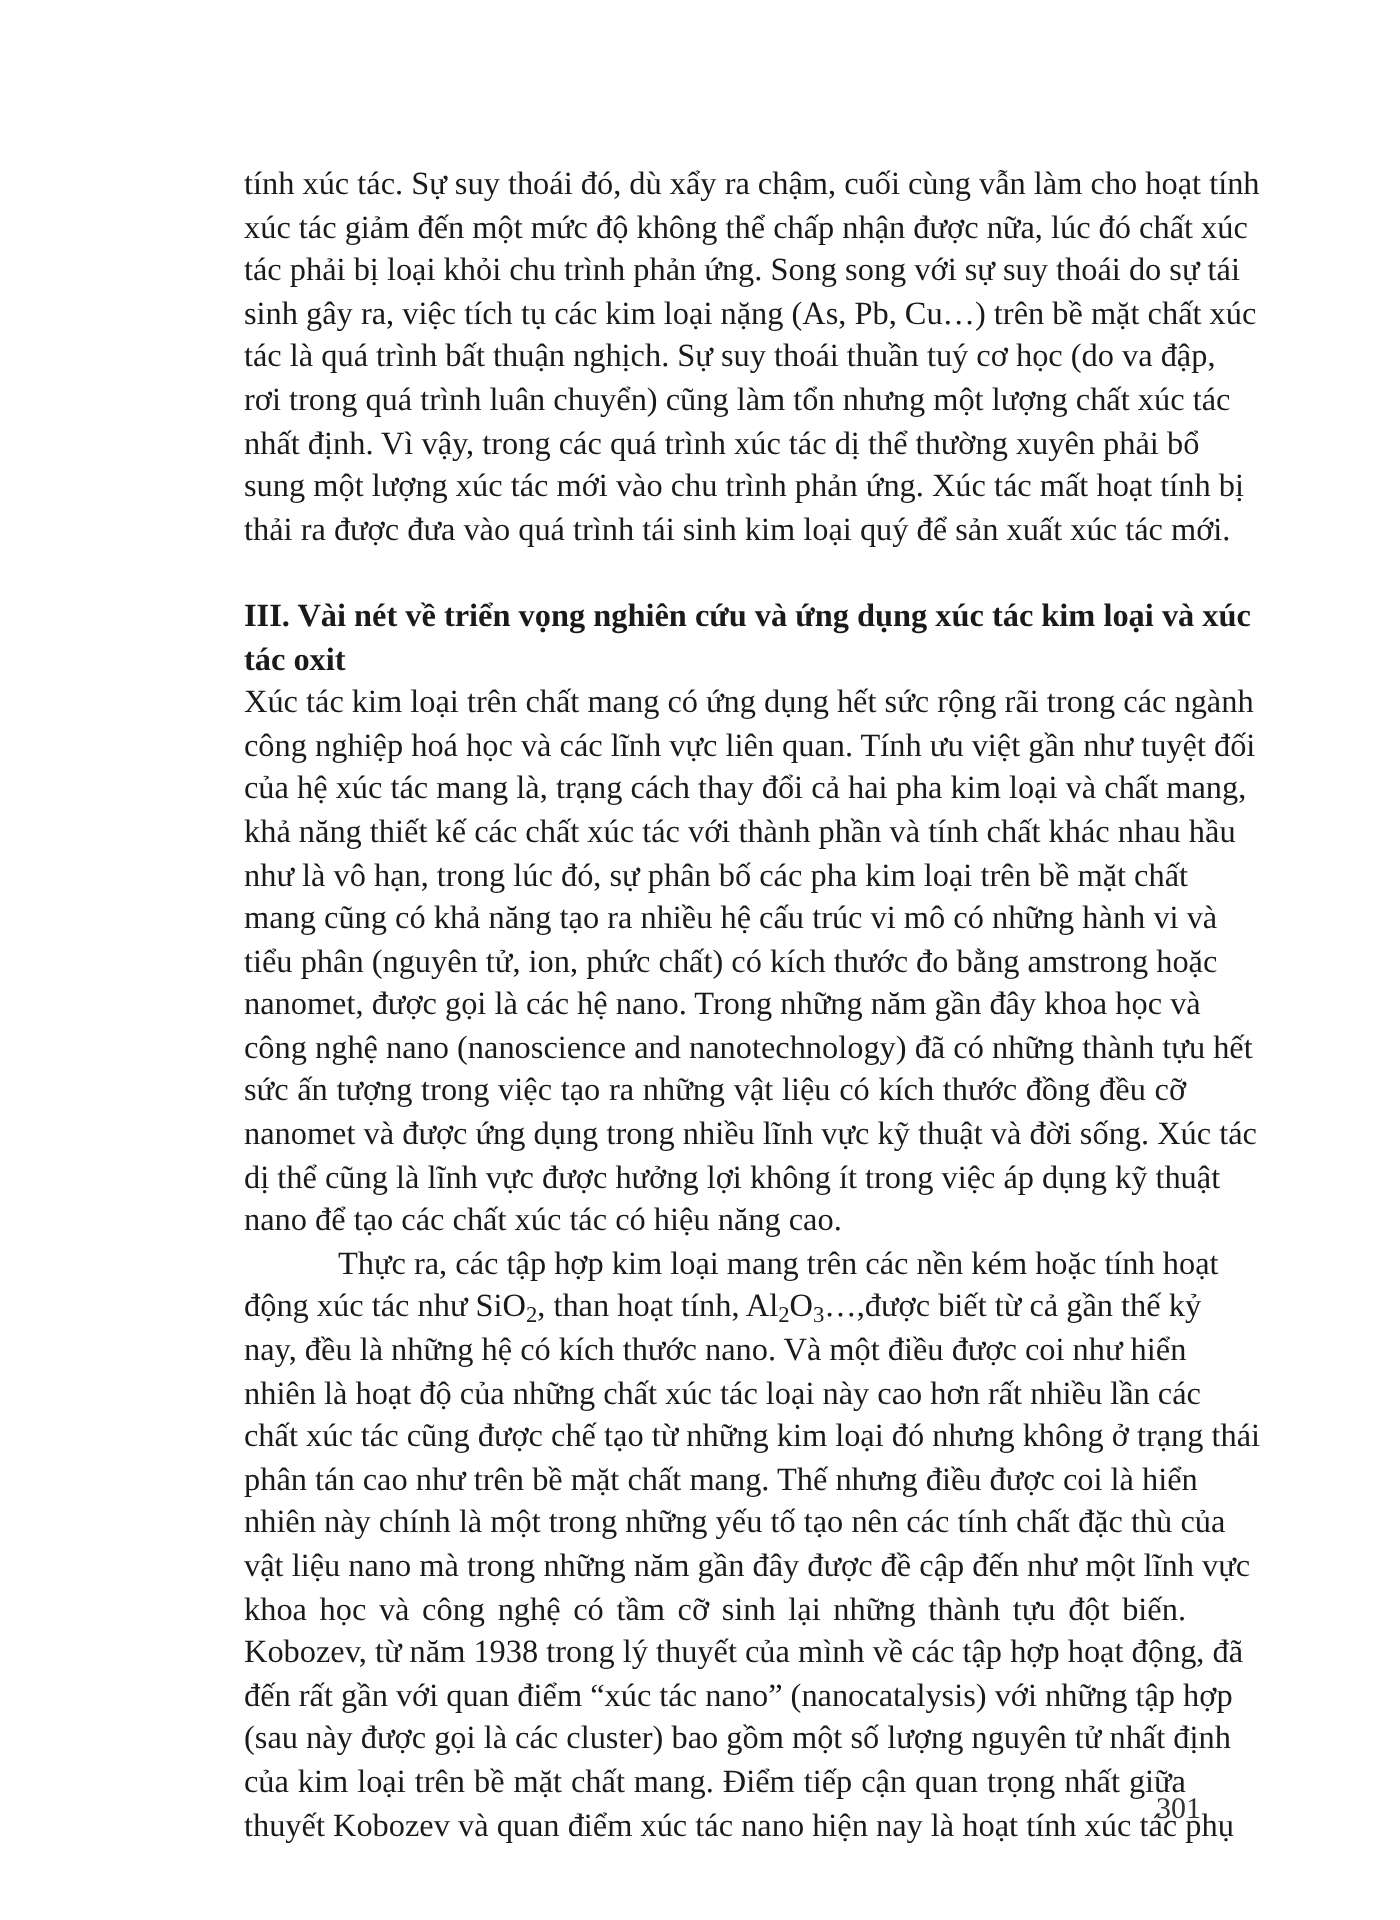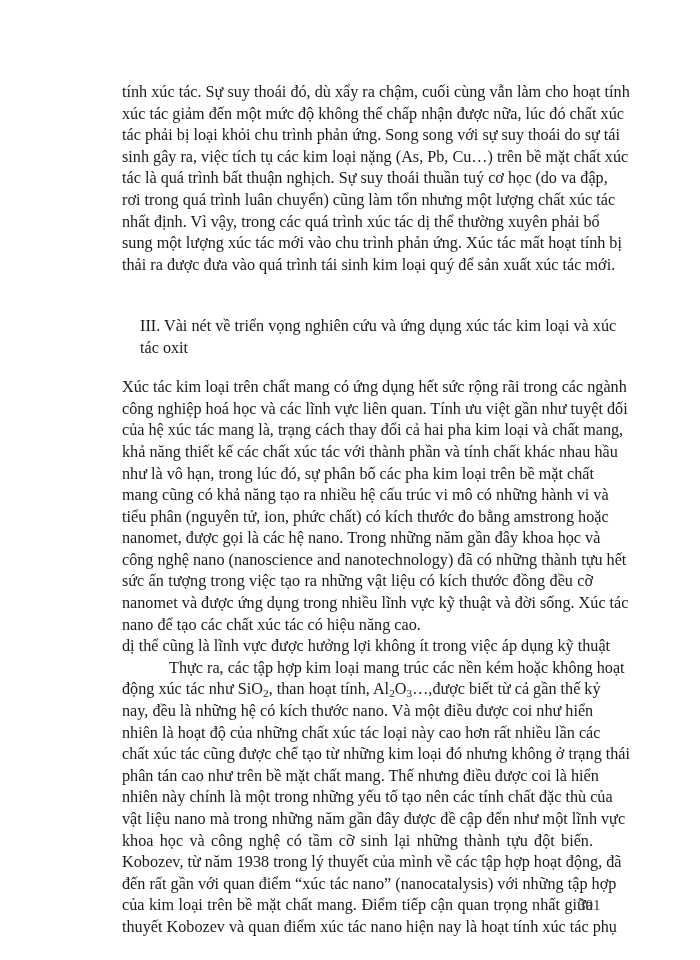--- a/index.html
+++ b/index.html
@@ -9,21 +9,21 @@
       color: #1a1a1a;
     }
     .page {
       position: absolute; left: 122px; top: 82px; width: 471px;
       font-size: 16.2px; line-height: 21.6px;
     }
     .p { margin: 0; text-align: justify; text-align-last: left; }
     .p .ln { display: block; text-align: justify; text-align-last: justify; white-space: nowrap; }
     .p .ln.last { text-align-last: left; }
     .gap { height: 21.6px; }
-    .h2 { font-weight: normal; margin: 18px; }
+    .h2 { font-weight: bold; margin: 0; }
     .h2 .ln { display:block; text-align: justify; text-align-last: justify; white-space: nowrap; }
     .h2 .ln.last { text-align-last: left; }
     .h3 { font-weight: bold; font-style: italic; margin: 0; }
     .indent { text-indent: 47px; }
     sub { font-size: 70%; line-height: 0; vertical-align: -0.25em; }
     .pagenum {
       position: absolute; left: 578px; top: 897px; font-size: 15px; color: #333;
     }
   </style>
 </head>
@@ -56,35 +56,36 @@
     <span class="ln">công nghiệp hoá học và các lĩnh vực liên quan. Tính ưu việt gần như tuyệt đối</span>
     <span class="ln">của hệ xúc tác mang là, trạng cách thay đổi cả hai pha kim loại và chất mang,</span>
     <span class="ln">khả năng thiết kế các chất xúc tác với thành phần và tính chất khác nhau hầu</span>
     <span class="ln">như là vô hạn, trong lúc đó, sự phân bố các pha kim loại trên bề mặt chất</span>
     <span class="ln">mang cũng có khả năng tạo ra nhiều hệ cấu trúc vi mô có những hành vi và</span>
     <span class="ln">tiểu phân (nguyên tử, ion, phức chất) có kích thước đo bằng amstrong hoặc</span>
     <span class="ln">nanomet, được gọi là các hệ nano. Trong những năm gần đây khoa học và</span>
     <span class="ln">công nghệ nano (nanoscience and nanotechnology) đã có những thành tựu hết</span>
     <span class="ln">sức ấn tượng trong việc tạo ra những vật liệu có kích thước đồng đều cỡ</span>
     <span class="ln">nanomet và được ứng dụng trong nhiều lĩnh vực kỹ thuật và đời sống. Xúc tác</span>
+    <span class="ln">dị thể cũng là lĩnh vực được hưởng lợi không ít trong việc áp dụng kỹ thuật</span>
     <span class="ln last">nano để tạo các chất xúc tác có hiệu năng cao.</span>
-    <span class="ln">dị thể cũng là lĩnh vực được hưởng lợi không ít trong việc áp dụng kỹ thuật</span>
   </div>
 
   <div class="p">
-    <span class="ln indent">Thực ra, các tập hợp kim loại mang trúc các nền kém hoặc không hoạt</span>
+    <span class="ln indent">Thực ra, các tập hợp kim loại mang trên các nền kém hoặc tính hoạt</span>
     <span class="ln"><span>động xúc tác như SiO</span><sub>2</sub><span>, than hoạt tính, Al</span><sub>2</sub><span>O</span><sub>3</sub><span>…,được biết từ cả gần thế kỷ</span></span>
     <span class="ln">nay, đều là những hệ có kích thước nano. Và một điều được coi như hiển</span>
     <span class="ln">nhiên là hoạt độ của những chất xúc tác loại này cao hơn rất nhiều lần các</span>
     <span class="ln">chất xúc tác cũng được chế tạo từ những kim loại đó nhưng không ở trạng thái</span>
     <span class="ln">phân tán cao như trên bề mặt chất mang. Thế nhưng điều được coi là hiển</span>
     <span class="ln">nhiên này chính là một trong những yếu tố tạo nên các tính chất đặc thù của</span>
     <span class="ln">vật liệu nano mà trong những năm gần đây được đề cập đến như một lĩnh vực</span>
     <span class="ln">khoa học và công nghệ có tầm cỡ sinh lại những thành tựu đột biến.</span>
     <span class="ln">Kobozev, từ năm 1938 trong lý thuyết của mình về các tập hợp hoạt động, đã</span>
     <span class="ln">đến rất gần với quan điểm “xúc tác nano” (nanocatalysis) với những tập hợp</span>
+    <span class="ln">(sau này được gọi là các cluster) bao gồm một số lượng nguyên tử nhất định</span>
     <span class="ln">của kim loại trên bề mặt chất mang. Điểm tiếp cận quan trọng nhất giữa</span>
     <span class="ln">thuyết Kobozev và quan điểm xúc tác nano hiện nay là hoạt tính xúc tác phụ</span>
 
   </div>
 </div>
 
 <div class="pagenum">301</div>
 
 </body></html>

